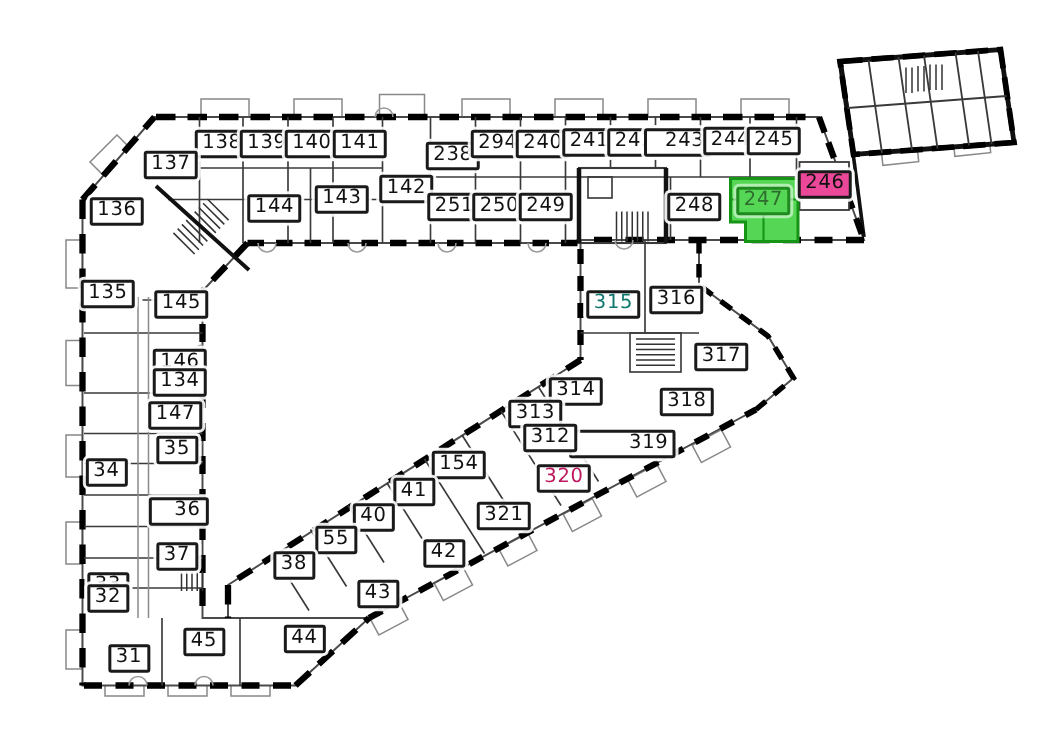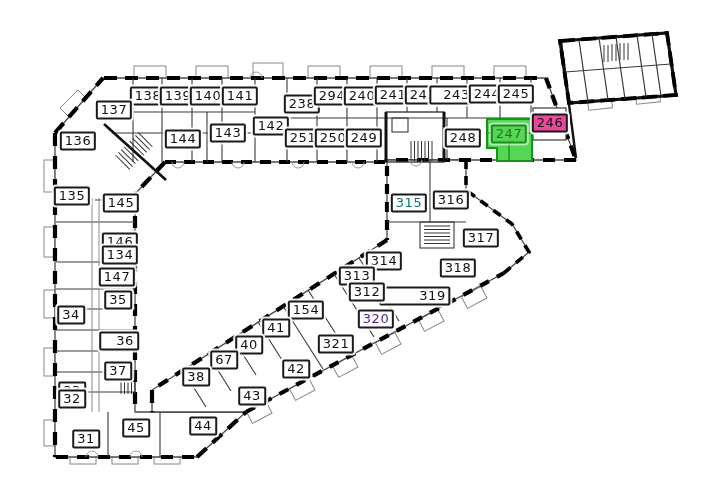--- a/index.html
+++ b/index.html
@@ -183,23 +183,23 @@
       <div class="unit-label" style="left: 86px; top: 439px; background: rgb(255, 255, 255); border-color: rgb(26, 26, 26); color: rgb(17, 17, 17);">31</div>
       <div class="unit-label" style="left: 409px; top: 203px; background: rgb(255, 255, 255); border-color: rgb(26, 26, 26); color: #0f766e; text-align: right;">315</div>
       <div class="unit-label" style="left: 451px; top: 200px; background: rgb(255, 255, 255); border-color: rgb(26, 26, 26); color: rgb(17, 17, 17);">316</div>
       <div class="unit-label" style="left: 481px; top: 238px; background: rgb(255, 255, 255); border-color: rgb(26, 26, 26); color: rgb(17, 17, 17);">317</div>
       <div class="unit-label" style="left: 458px; top: 268px; background: rgb(255, 255, 255); border-color: rgb(26, 26, 26); color: rgb(17, 17, 17);">318</div>
       <div class="unit-label" style="left: 415px; top: 296px; background: rgb(255, 255, 255); border-color: rgb(26, 26, 26); color: rgb(17, 17, 17); padding-left: 38px;">319</div>
       <div class="unit-label" style="left: 384px; top: 261px; background: rgb(255, 255, 255); border-color: rgb(26, 26, 26); color: rgb(17, 17, 17);">314</div>
       <div class="unit-label" style="left: 357px; top: 276px; background: rgb(255, 255, 255); border-color: rgb(26, 26, 26); color: rgb(17, 17, 17);">313</div>
       <div class="unit-label" style="left: 332px; top: 292px; background: rgb(255, 255, 255); border-color: rgb(26, 26, 26); color: rgb(17, 17, 17); margin-left: 35px;">312</div>
       <div class="unit-label" style="left: 306px; top: 310px; background: rgb(255, 255, 255); border-color: rgb(26, 26, 26); color: rgb(17, 17, 17);">154</div>
-      <div class="unit-label" style="left: 376px; top: 319px; background: rgb(255, 255, 255); border-color: rgb(26, 26, 26); color: #4c1d95;">320</div>
+      <div class="unit-label" style="left: 376px; top: 319px; background: rgb(255, 255, 255); border-color: rgb(26, 26, 26); color: #be185d;">320</div>
       <div class="unit-label" style="left: 276px; top: 328px; background: rgb(255, 255, 255); border-color: rgb(26, 26, 26); color: rgb(17, 17, 17);">41</div>
       <div class="unit-label" style="left: 336px; top: 344px; background: rgb(255, 255, 255); border-color: rgb(26, 26, 26); color: rgb(17, 17, 17);">321</div>
       <div class="unit-label" style="left: 249px; top: 345px; background: rgb(255, 255, 255); border-color: rgb(26, 26, 26); color: rgb(17, 17, 17);">40</div>
-      <div class="unit-label" style="left: 224px; top: 360px; background: rgb(255, 255, 255); border-color: rgb(26, 26, 26); color: rgb(17, 17, 17);">67</div>
+      <div class="unit-label" style="left: 224px; top: 360px; background: rgb(255, 255, 255); border-color: rgb(26, 26, 26); color: rgb(17, 17, 17);">55</div>
       <div class="unit-label" style="left: 296px; top: 369px; background: rgb(255, 255, 255); border-color: rgb(26, 26, 26); color: rgb(17, 17, 17);">42</div>
       <div class="unit-label" style="left: 196px; top: 377px; background: rgb(255, 255, 255); border-color: rgb(26, 26, 26); color: rgb(17, 17, 17);">38</div>
       <div class="unit-label" style="left: 252px; top: 396px; background: rgb(255, 255, 255); border-color: rgb(26, 26, 26); color: rgb(17, 17, 17);">43</div>
       <div class="unit-label" style="left: 203px; top: 426px; background: rgb(255, 255, 255); border-color: rgb(26, 26, 26); color: rgb(17, 17, 17);">44</div>
     </div>
 </div>
 
 </body></html>

